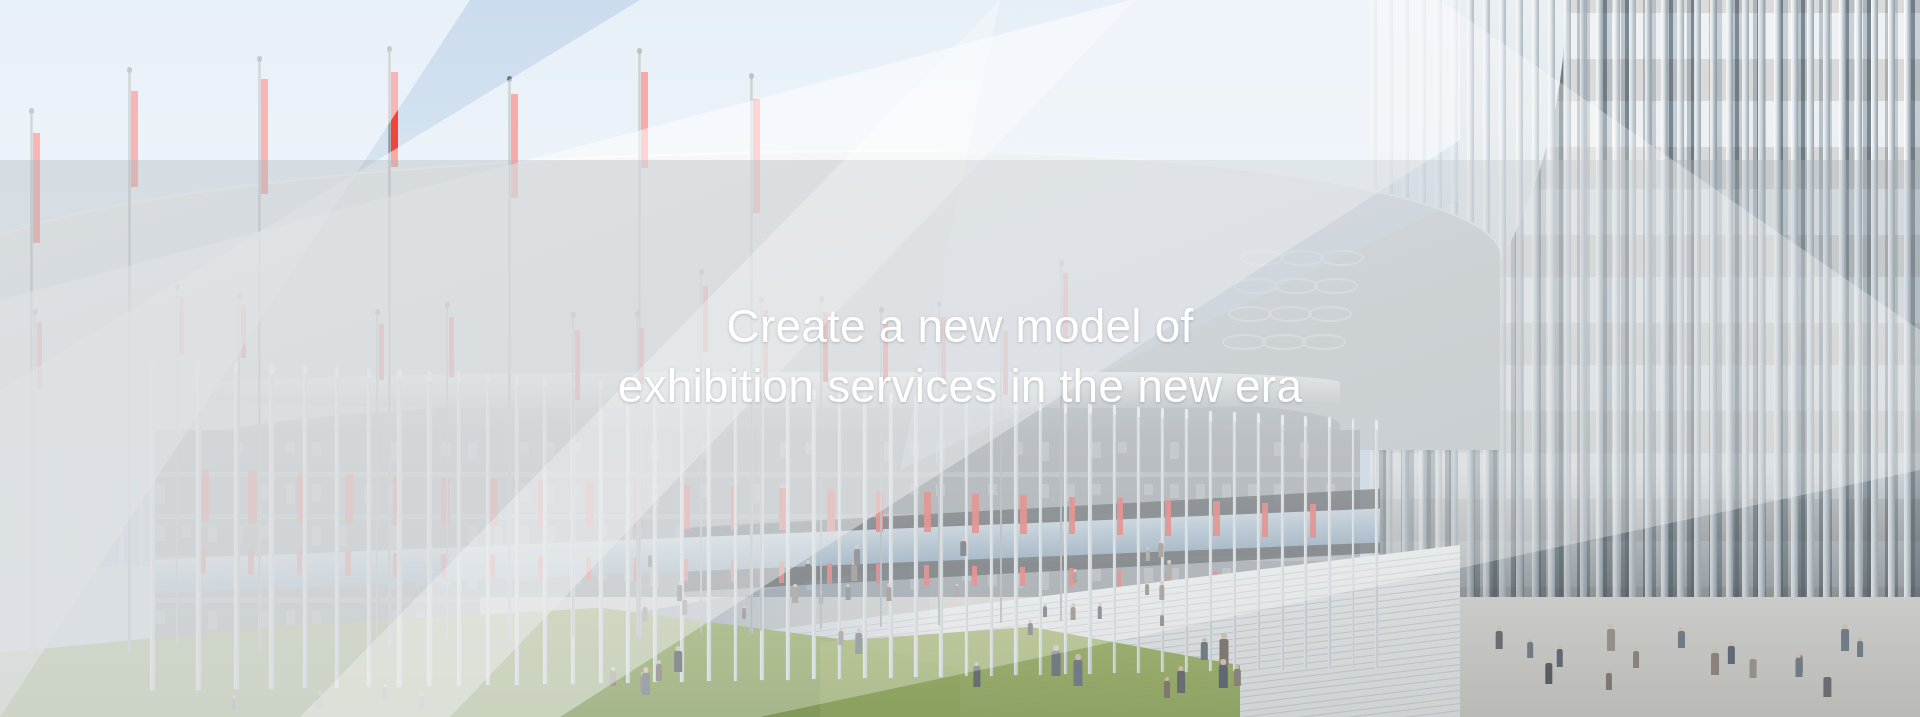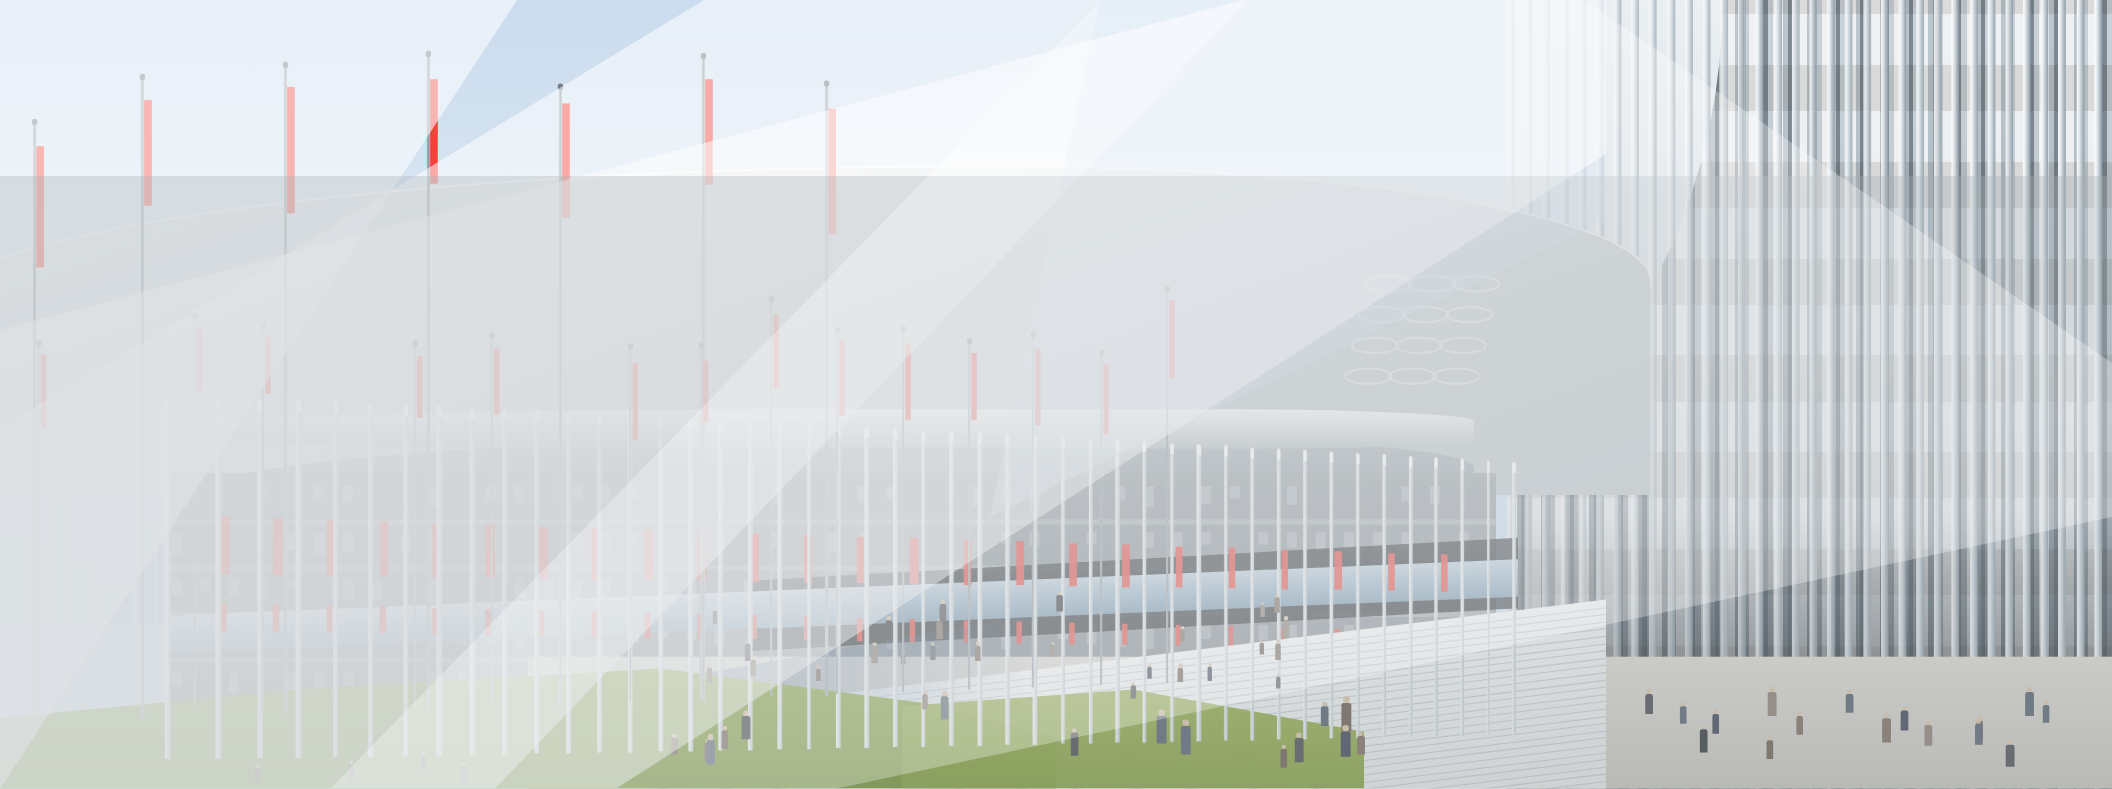--- a/index.html
+++ b/index.html
@@ -917,15 +917,17 @@
     </div>
 
   <div class="ovl ovl-a"></div>
   <div class="ovl ovl-c"></div>
   <div class="ovl-left-wash"></div>
   <div class="ovl-wedge-white"></div>
   <div class="ovl-band"></div>
   <div class="ovl ovl-b"></div>
 
   <div class="headline">
+    <span class="l1">Create a new model of</span>
+    <span class="l2">exhibition services in the new era</span>
   </div>
 
 </div>
 
 </body></html>

